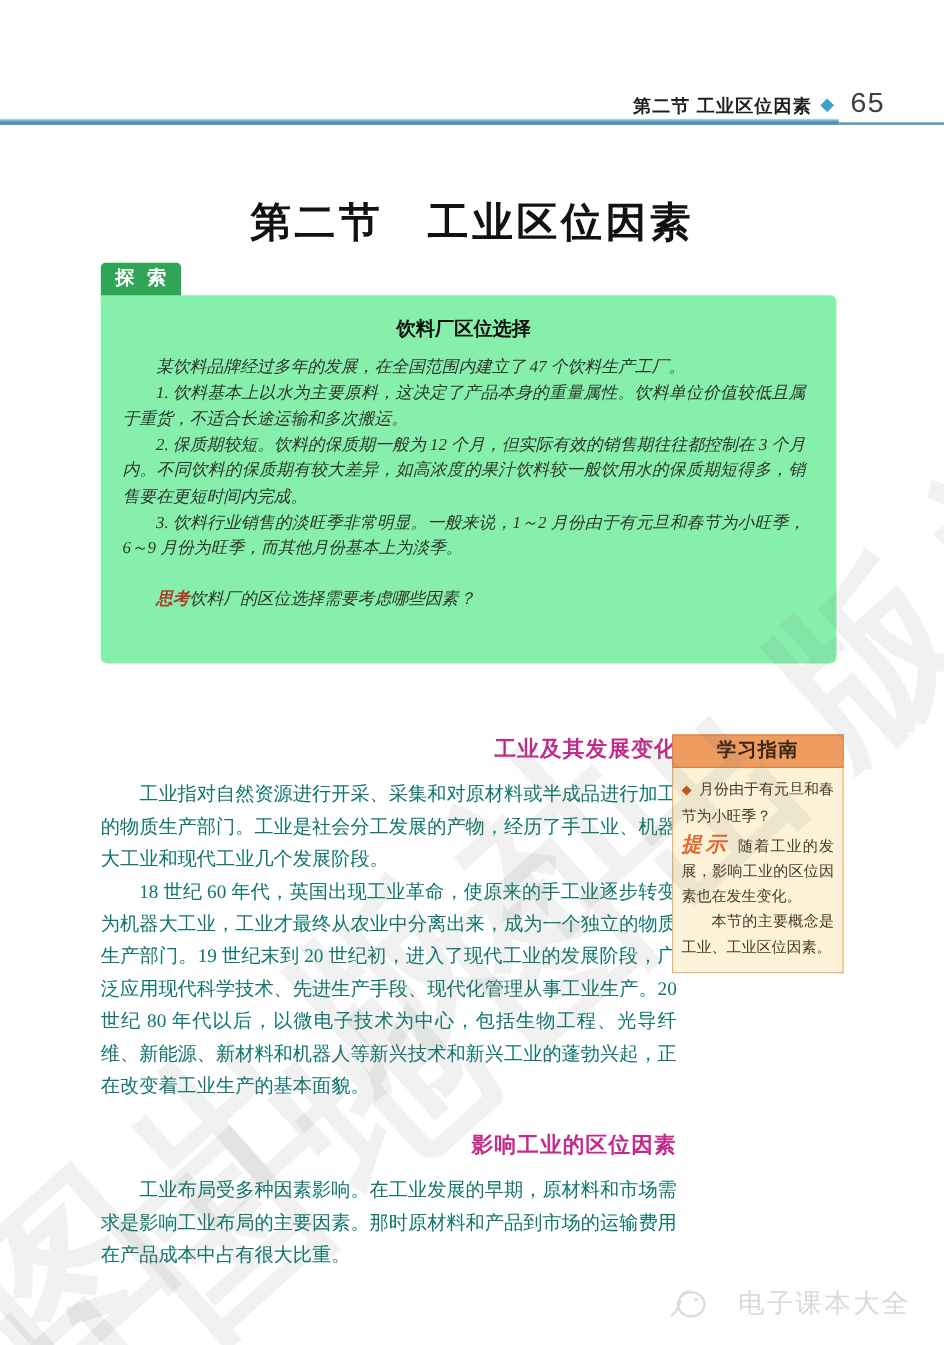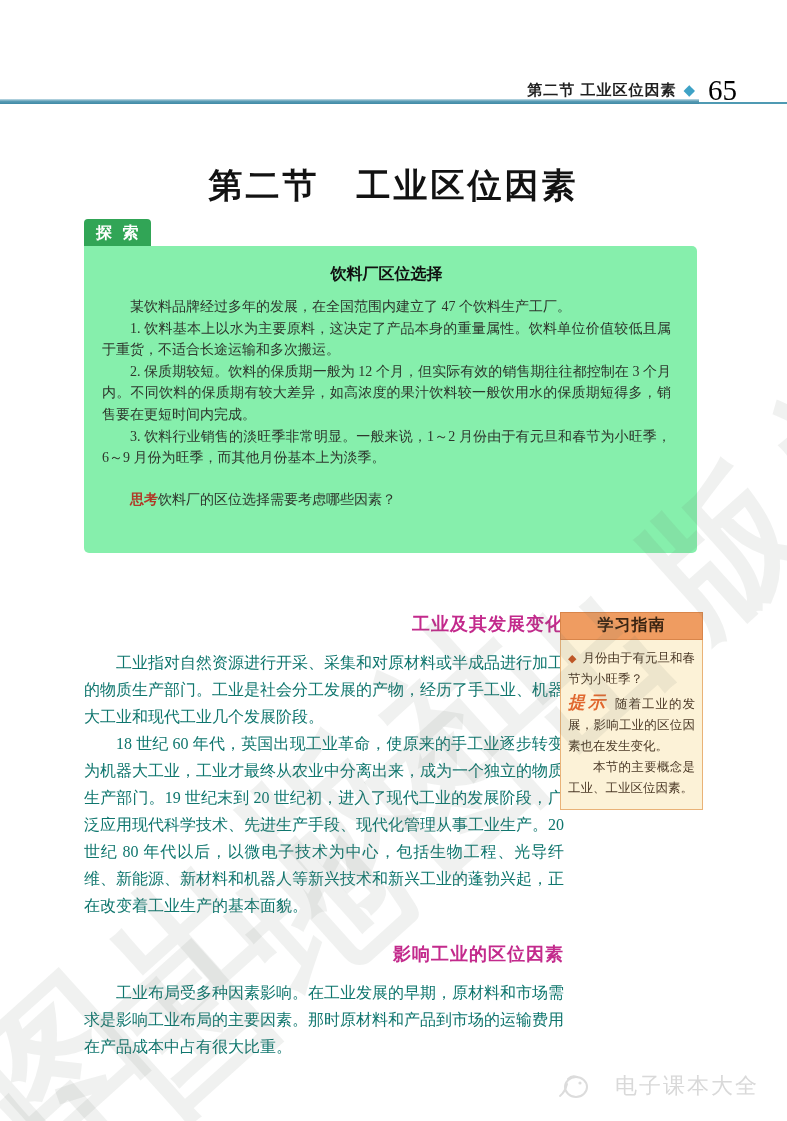--- a/index.html
+++ b/index.html
@@ -13,21 +13,21 @@
   .running-head {
     position:absolute; top:76px; left:0; width:737px;
     display:flex; justify-content:flex-end; align-items:center; gap:7px;
   }
   .running-head .sec-label {
     font-family:"Liberation Sans",sans-serif; font-weight:bold;
     font-size:15px; color:#1f1f1f; letter-spacing:1px;
   }
   .running-head .hd-diamond { color:#3ea2c6; font-size:15px; line-height:1; }
   .running-head .page-num {
-    font-family:Liberation Serif, serif; font-size:29px; color:#000000;
+    font-family:Liberation Mono, monospace; font-size:24px; color:#404040;
     margin-left:6px; line-height:1;
   }
   .rule-thick {
     position:absolute; top:99px; left:0; width:699px; height:5px;
     background:linear-gradient(180deg,#c4dde7 0%,#5a9cb4 45%,#3f8aa6 100%);
   }
   .rule-thin {
     position:absolute; top:102px; left:699px; width:88px; height:2px;
     background:#4f9ab3;
   }
@@ -49,21 +49,21 @@
     position:absolute; left:84px; top:246px; width:613px; height:307px;
     box-sizing:border-box; background:#86efac; border-radius:0 5px 5px 5px;
     padding:10px 26px 0 18px;
   }
   .explore-title {
     text-align:center; font-family:"Liberation Sans",sans-serif;
     font-size:16px; font-weight:bold; color:#101010; margin:8px 0 11px;
   }
   .explore-box p {
     margin:0; font-size:14px; line-height:21.6px; text-indent:2em;
-    color:#2e362c; text-align:justify;
+    color:#2e362c; text-align:justify;font-style:italic;
   }
   .explore-box p.think { margin-top:20px; }
   .think-label { color:#b03a28; font-weight:bold; }
 
   
   .main-col { position:absolute; left:84px; top:612px; width:480px; }
   .main-col h2 {
     font-family:"Liberation Sans",sans-serif; font-size:18px; font-weight:bold;
     color:#c32a8c; margin:0 0 13px; letter-spacing:1px;text-align:right;
   }

